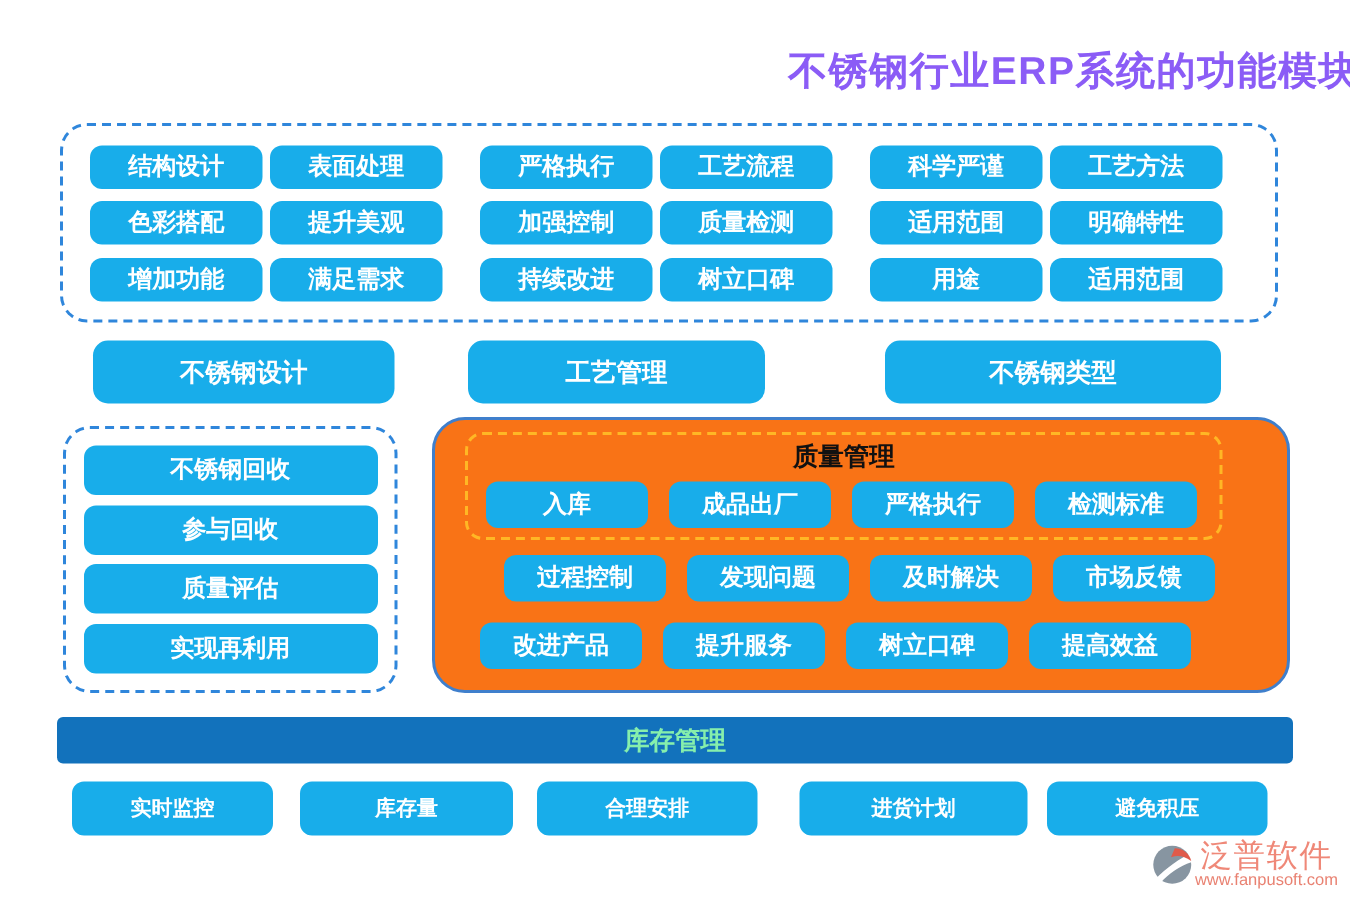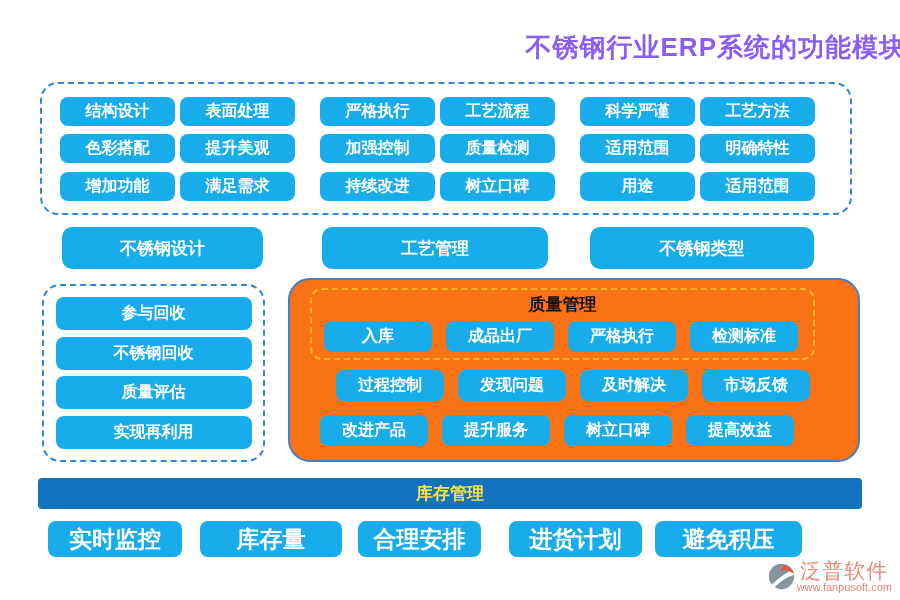--- a/index.html
+++ b/index.html
@@ -22,21 +22,21 @@
   .node{
     background:#18adea;color:#fff;font-weight:bold;
     display:flex;align-items:center;justify-content:center;
     border-radius:8px;box-sizing:border-box;white-space:nowrap;
   }
   .fbtn{width:115px;height:29px;font-size:16px;margin-right:5px;}
   .fbtn.g{margin-left:20px;}
   
   .module{position:absolute;top:227px;height:42px;border-radius:10px;font-size:17px;}
   #module-1{left:62px;width:201px;}
-  #module-2{left:322px;width:226px;}
+  #module-2{left:312px;width:198px;}
   #module-3{left:590px;width:224px;}
   
   #recycle-box{
     position:absolute;left:42px;top:284px;width:223px;height:178px;box-sizing:border-box;
     border:2px dashed #2f86db;border-radius:18px;
     display:flex;flex-direction:column;justify-content:space-evenly;align-items:center;
     padding:4px 0;
   }
   .rbtn{width:196px;height:33px;font-size:16px;}
   
@@ -52,29 +52,29 @@
     text-align:center;font-size:17px;font-weight:bold;color:#111;margin:3px 0 5px 0;
   }
   .qrow{display:flex;gap:14px;}
   #q-row1{padding-left:12px;}
   .qbtn{width:108px;height:31px;font-size:16px;}
   #q-row2{position:absolute;left:46px;top:90px;}
   #q-row3{position:absolute;left:30px;top:135px;}
   
   #inventory-banner{
     position:absolute;left:38px;top:478px;width:824px;height:31px;
-    background:#1272bc;border-radius:4px;color:#fde047;font-weight:bold;font-size:17px;
+    background:#1272bc;border-radius:4px;color:#86efac;font-weight:bold;font-size:17px;
     display:flex;align-items:center;justify-content:center;
   }
   #bottom-row{position:absolute;left:48px;top:521px;display:flex;}
-  .bbtn{height:36px;font-size:23px;border-radius:8px;}
+  .bbtn{height:36px;font-size:14px;border-radius:8px;}
   .b1{width:134px;margin-right:18px;}
   .b2{width:142px;margin-right:16px;}
-  .b3{width:123px;margin-right:28px;}
-  .b4{width:133px;margin-right:13px;}
+  .b3{width:147px;margin-right:28px;}
+  .b4{width:152px;margin-right:13px;}
   .b5{width:147px;}
   
   #watermark{
     position:absolute;right:8px;bottom:6px;display:flex;align-items:flex-start;
     color:#ef8878;
   }
   #watermark .logo{width:27px;height:27px;margin-top:3px;margin-right:2px;}
   #watermark .wm-text{display:flex;flex-direction:column;align-items:center;line-height:1.05;}
   #watermark .brand{font-size:21px;font-weight:normal;letter-spacing:1px;}
   #watermark .url{font-size:11px;color:#e98272;}
@@ -111,22 +111,22 @@
       <div class="node fbtn g">用途</div>
       <div class="node fbtn">适用范围</div>
     </div>
   </div>
 
   <div id="module-1" class="node module">不锈钢设计</div>
   <div id="module-2" class="node module">工艺管理</div>
   <div id="module-3" class="node module">不锈钢类型</div>
 
   <div id="recycle-box">
+    <div class="node rbtn">不锈钢回收</div>
     <div class="node rbtn">参与回收</div>
-    <div class="node rbtn">不锈钢回收</div>
     <div class="node rbtn">质量评估</div>
     <div class="node rbtn">实现再利用</div>
   </div>
 
   <div id="quality-box">
     <div id="quality-inner">
       <div id="quality-title">质量管理</div>
       <div id="q-row1" class="qrow">
         <div class="node qbtn">入库</div>
         <div class="node qbtn">成品出厂</div>

